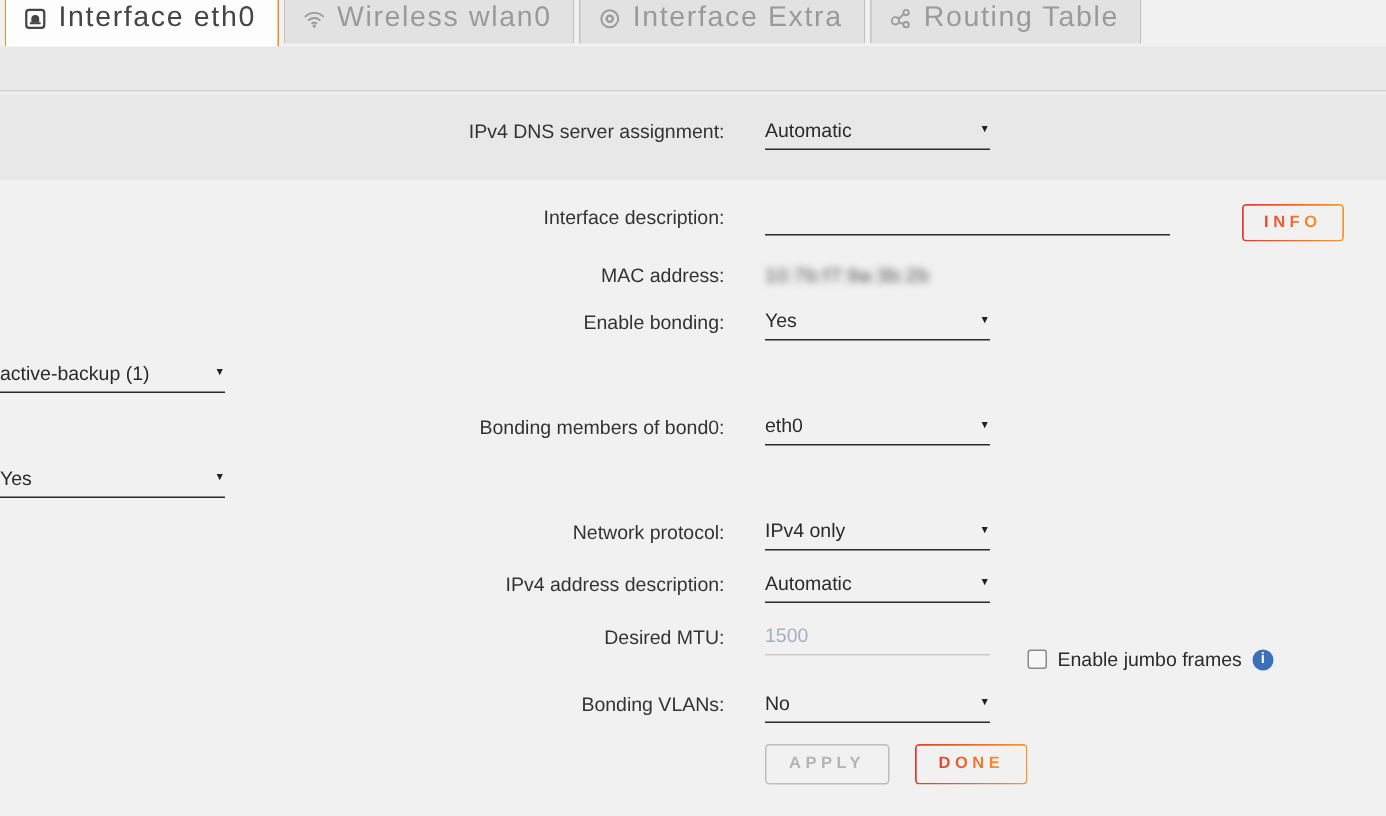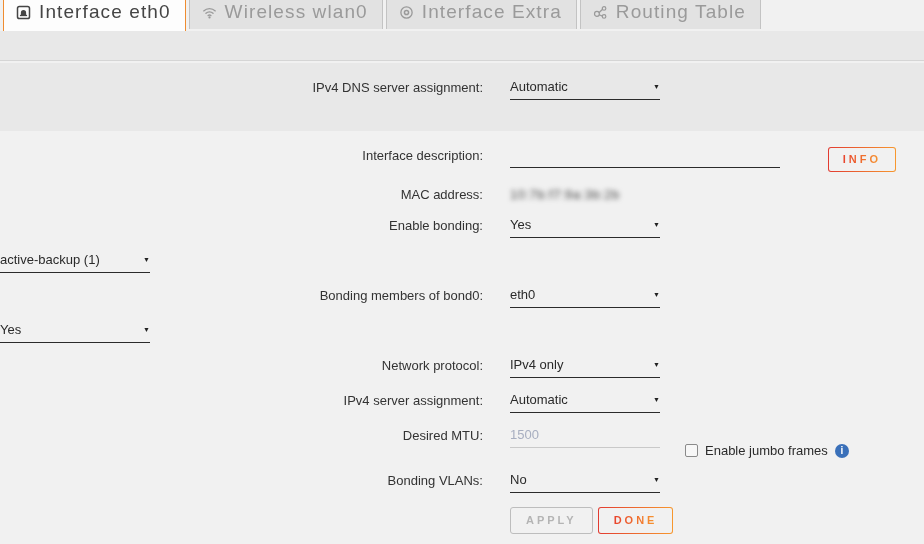--- a/index.html
+++ b/index.html
@@ -52,21 +52,21 @@
     border:1.5px solid transparent;
     background:linear-gradient(#f1f1f1,#f1f1f1) padding-box,
                linear-gradient(90deg,#e23b31,#f7982f) border-box;
   }
   .grad-text {
     background:linear-gradient(90deg,#e8432d,#f7982f);
     -webkit-background-clip:text; background-clip:text; color:transparent;
   }
   .btn-info { padding:6px 14px; }
   .info-btn-wrap { margin-left:auto; margin-right:28px;text-decoration:underline; }
-  .btn-row { margin-left:510px; margin-top:10px; display:flex; gap:5px; }
+  .btn-row { margin-left:510px; margin-top:10px; display:flex; gap:17px; }
   
   .jumbo { display:flex; align-items:center; gap:7px; margin-left:25px; margin-top:16px; color:#2b2b2b; }
   .checkbox {
     width:13px; height:13px; border:1px solid #8a8a8a; border-radius:2px;
     background:#f7f7f7; display:inline-block; cursor:pointer;
   }
   .info-i {
     width:14px; height:14px; border-radius:50%; background:#3a70b9; color:#fff;
     font-size:10px; font-weight:bold; display:inline-flex; align-items:center;
     justify-content:center; cursor:pointer; line-height:14px;
@@ -116,21 +116,21 @@
         <line x1="6.5" y1="10.4" x2="10.1" y2="11.8"></line>
       </svg>
     </span>
     <span>Routing Table</span>
   </div>
 </div>
 
 <div class="band-a"></div>
 
 <div class="band-b">
-  <div class="row" style="margin-bottom:11px;">
+  <div class="row" style="margin-bottom:0;">
     <div class="lbl">IPv4 DNS server assignment:</div>
     <div class="uline">
       <span>Automatic</span>
       <span class="arrow">▼</span>
     </div>
   </div>
 </div>
 
 <div class="main">
 
@@ -181,21 +181,21 @@
 
   <div class="row">
     <div class="lbl">Network protocol:</div>
     <div class="uline">
       <span>IPv4 only</span>
       <span class="arrow">▼</span>
     </div>
   </div>
 
   <div class="row">
-    <div class="lbl">IPv4 server assignment:</div>
+    <div class="lbl">IPv4 address description:</div>
     <div class="uline">
       <span>Automatic</span>
       <span class="arrow">▼</span>
     </div>
   </div>
 
   <div class="row">
     <div class="lbl">Desired MTU:</div>
     <div class="uline disabled">
       <span>1500</span>

